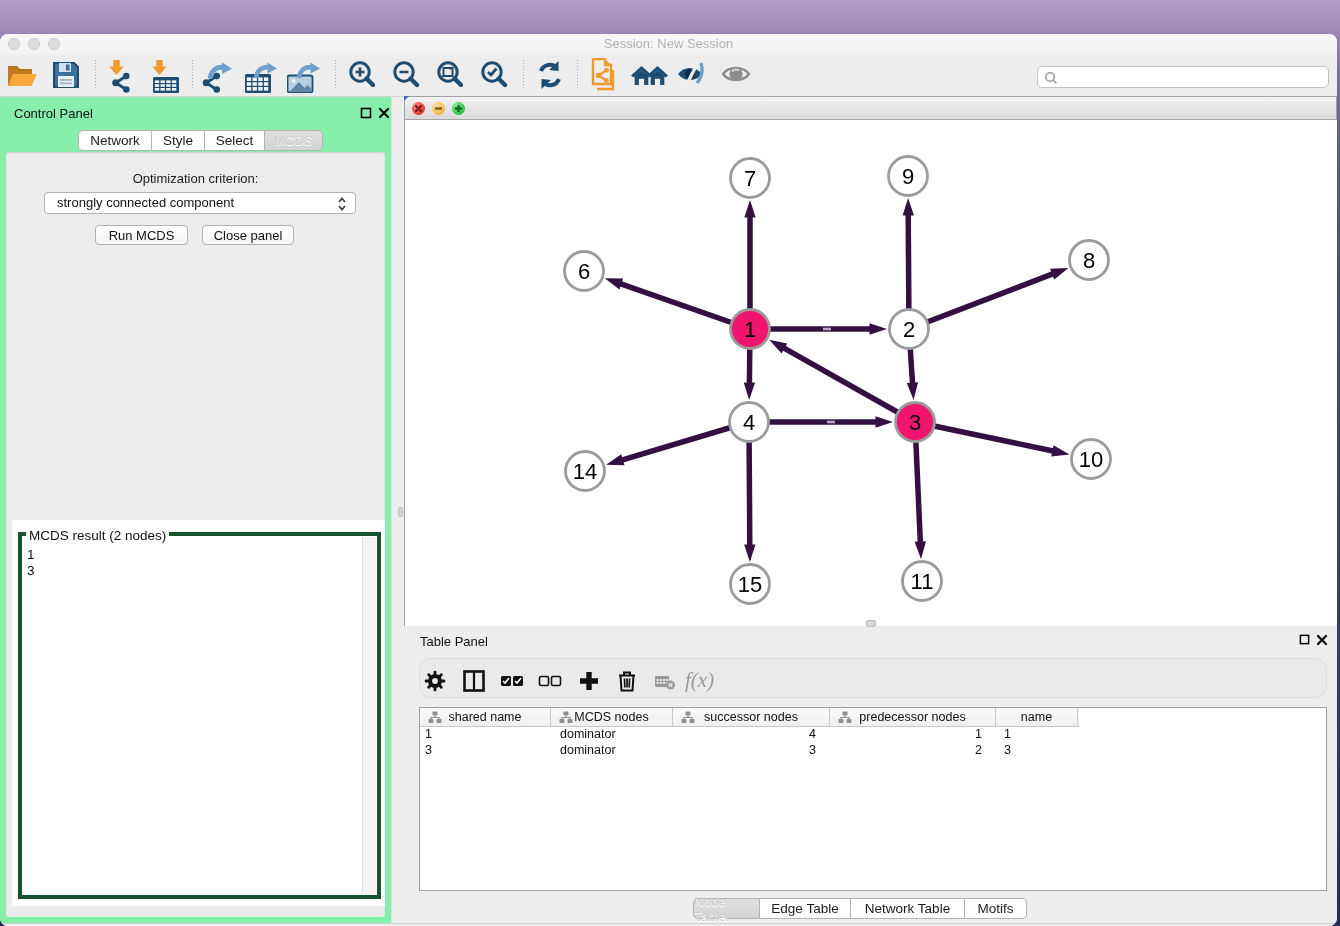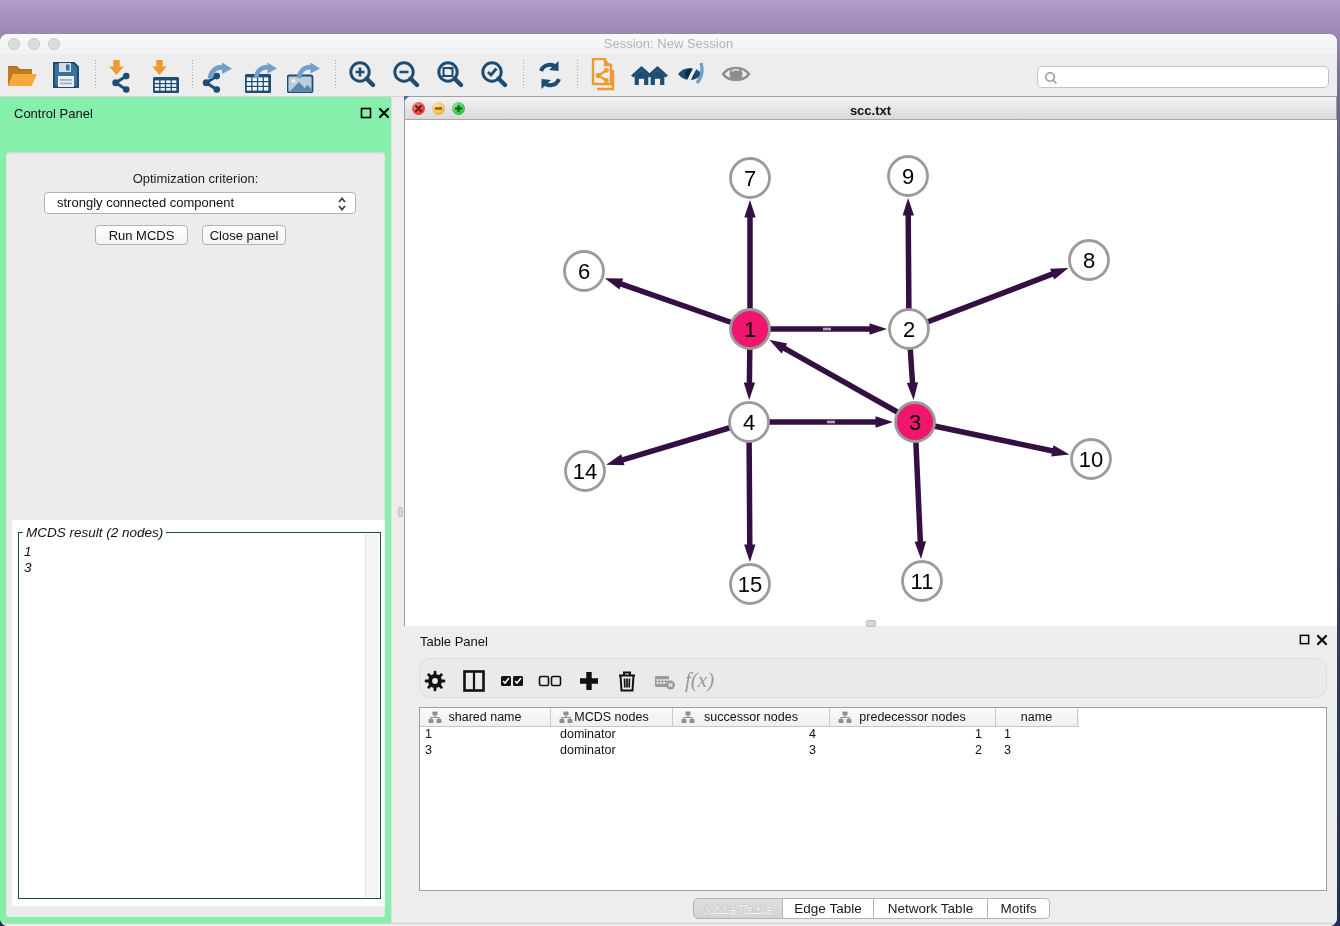--- a/index.html
+++ b/index.html
@@ -22,21 +22,21 @@
   .tabrow .tab { background:#fff; border:1px solid #b4b4b4; border-left:none; height:21px; display:flex; align-items:center; justify-content:center; }
   .tabrow .tab.first { border-left:1px solid #b4b4b4; border-radius:5px 0 0 5px; }
   .tabrow .tab.last { border-radius:0 5px 5px 0; }
   .tabrow .tab.sel { background:linear-gradient(#dedede,#d4d4d4); color:#cbcbcb; text-shadow:0 1px 0 #fff; border-color:#b4b4b4; }
   #cptabs { left:78px; top:33px; }
   #cpcontent { position:absolute; left:6px; top:55px; width:379px; height:764px; background:#ececec; border-radius:3px; box-shadow: inset 0 1px 2px rgba(0,0,0,0.12), 0 1px 0 rgba(255,255,255,0.7); }
   #optlabel { position:absolute; left:0; top:74px; width:100%; text-align:center; font-size:13px; color:#1c1c1c; }
   #optselect { position:absolute; left:44px; top:95px; width:312px; height:22px; background:#fff; border:1px solid #b2b2b2; border-radius:4px; font-size:13px; color:#111; line-height:20px; padding-left:12px; }
   .btn { position:absolute; height:20px; background:linear-gradient(#ffffff,#f4f4f4); border:1px solid #b2b2b2; border-radius:4px; font-size:13px; color:#111; text-align:center; line-height:19px; }
   #resultpanel { position:absolute; left:12px; top:423px; width:373px; height:386px; background:#fff; }
-  #resultfs { position:absolute; left:6px; top:12px; right:4px; bottom:7px; border:1px solid #14532d;font-style:italic; }
+  #resultfs { position:absolute; left:6px; top:12px; right:4px; bottom:7px; border:4px solid #14532d; }
   #resultfs .lg { position:absolute; left:4px; top:-8px; background:#fff; padding:0 3px; font-size:13.5px; color:#111; }
   #resulttext { position:absolute; left:5px; top:11px; font-size:13.5px; color:#111; line-height:16px; }
   #resultsb { position:absolute; right:1px; top:1px; width:14px; bottom:1px; background:#f4f4f4; border-left:1px solid #e0e0e0; }
   
   #vsplit { position:absolute; left:391px; top:63px; width:13px; height:826px; background:#ededed; border-left:1px solid #e0e0e0; }
   .knob { position:absolute; background:#d6d6d6; border:1px solid #bdbdbd; border-radius:2px; }
   
   #netwin { position:absolute; left:404px; top:62px; width:933px; height:528px; }
   #nettitle { position:absolute; left:0; top:0; width:100%; height:24px; background:linear-gradient(#f3f3f3,#d9d9d9); border:1px solid #9f9f9f; border-bottom:1px solid #a8a8a8; }
   #nettitle .t { position:absolute; top:6px; left:0; width:100%; text-align:center; font-size:13px; font-weight:bold; color:#111; }
@@ -225,28 +225,34 @@
       </div>
   </div>
   <div id="cpanel">
     <div class="hdr" style="left:14px; top:9px;">Control Panel</div>
     <svg class="abs" style="left:360px;top:10px" width="12" height="12" viewBox="0 0 12 12">
         <rect x="1.5" y="1.5" width="9" height="9" fill="none" stroke="#000" stroke-width="1.6"></rect>
       </svg>
       <svg class="abs" style="left:378px;top:10px" width="12" height="12" viewBox="0 0 12 12">
         <path d="M2 2 L10 10 M10 2 L2 10" stroke="#000" stroke-width="2.2" stroke-linecap="round"></path>
       </svg>
+    <div class="tabrow" id="cptabs">
+      <div class="tab first" style="width:74px">Network</div>
+      <div class="tab" style="width:53px">Style</div>
+      <div class="tab" style="width:60px">Select</div>
+      <div class="tab last sel" style="width:58px">MCDS</div>
+    </div>
     <div id="cpcontent"></div>
     <div id="optselect">strongly connected component<svg class="abs" style="right:8px;top:3px" width="10" height="16" viewBox="0 0 10 16">
           <path d="M2 6 L5 2.5 L8 6" fill="none" stroke="#444" stroke-width="1.8"></path>
           <path d="M2 10 L5 13.5 L8 10" fill="none" stroke="#444" stroke-width="1.8"></path>
         </svg></div>
     <div id="optlabel">Optimization criterion:</div>
     <div class="btn" style="left:95px; top:128px; width:93px;">Run MCDS</div>
-    <div class="btn" style="left:202px; top:128px; width:84px;">Close panel</div>
+    <div class="btn" style="left:202px; top:128px; width:92px;">Close panel</div>
     <div id="resultpanel">
       <div id="resultfs">
         <div class="lg">MCDS result (2 nodes)</div>
         <div id="resulttext">1<br>3</div>
         <div id="resultsb"></div>
       </div>
     </div>
   </div>
   <div id="vsplit">
       <div class="knob" style="left:6px; top:410px; width:5px; height:10px;"></div>
@@ -261,21 +267,20 @@
       <div class="ball" style="left:47px;  background:radial-gradient(circle at 35% 30%, #8ee99a, #35c84b 60%, #1fa337);"></div>
       <svg class="abs" style="left:7px;top:4.5px" width="13" height="13" viewBox="0 0 13 13">
           <path d="M4 4 L9 9 M9 4 L4 9" stroke="#7c1a12" stroke-width="2.2" stroke-linecap="round"></path>
         </svg>
         <svg class="abs" style="left:27px;top:4.5px" width="13" height="13" viewBox="0 0 13 13">
           <line x1="3" y1="6.5" x2="10" y2="6.5" stroke="#8a5d10" stroke-width="2.4"></line>
         </svg>
         <svg class="abs" style="left:47px;top:4.5px" width="13" height="13" viewBox="0 0 13 13">
           <path d="M6.5 3 L6.5 10 M3 6.5 L10 6.5" stroke="#0e6b1e" stroke-width="2.4"></path>
         </svg>
-      <div class="t">scc.txt</div>
     </div>
     <div id="netcanvas">
       <svg width="932" height="505" viewBox="0 0 932 505" style="position:absolute;left:0;top:-1px;">
       <line x1="345" y1="210" x2="345.0" y2="96.5" stroke="#341042" stroke-width="5.5"></line>
       <polygon points="345.0,81.0 350.7,98.5 339.3,98.5" fill="#341042"></polygon>
       <line x1="345" y1="210" x2="214.4" y2="164.4" stroke="#341042" stroke-width="5.5"></line>
       <polygon points="199.8,159.3 218.2,159.6 214.4,170.4" fill="#341042"></polygon>
       <line x1="345" y1="210" x2="466.5" y2="210.0" stroke="#341042" stroke-width="5.5"></line>
       <polygon points="482.0,210.0 464.5,215.7 464.5,204.3" fill="#341042"></polygon>
       <line x1="345" y1="210" x2="344.4" y2="265.5" stroke="#341042" stroke-width="5.5"></line>
@@ -444,21 +449,21 @@
       </div>
       <div class="trow" style="top:35px;">
         <div class="abs" style="left:5px;">3</div>
         <div class="abs" style="left:140px;">dominator</div>
         <div class="abs" style="left:253px; width:143px; text-align:right;">3</div>
         <div class="abs" style="left:410px; width:152px; text-align:right;">2</div>
         <div class="abs" style="left:584px;">3</div>
       </div>
     </div>
     <div class="tabrow" id="ttabs2" style="left:289px; top:270px;">
-      <div class="tab first sel" style="width:90px">Node Table</div>
+      <div class="tab first sel" style="width:67px">Node Table</div>
       <div class="tab" style="width:91px">Edge Table</div>
       <div class="tab" style="width:114px">Network Table</div>
       <div class="tab last" style="width:62px">Motifs</div>
     </div>
   </div>
   <div id="statusbar">
     <div id="listbtn">
         <svg class="abs" style="left:5px;top:3px" width="17" height="15" viewBox="0 0 17 15">
           <g fill="#111">
             <circle cx="2" cy="2.5" r="1.7"></circle>

